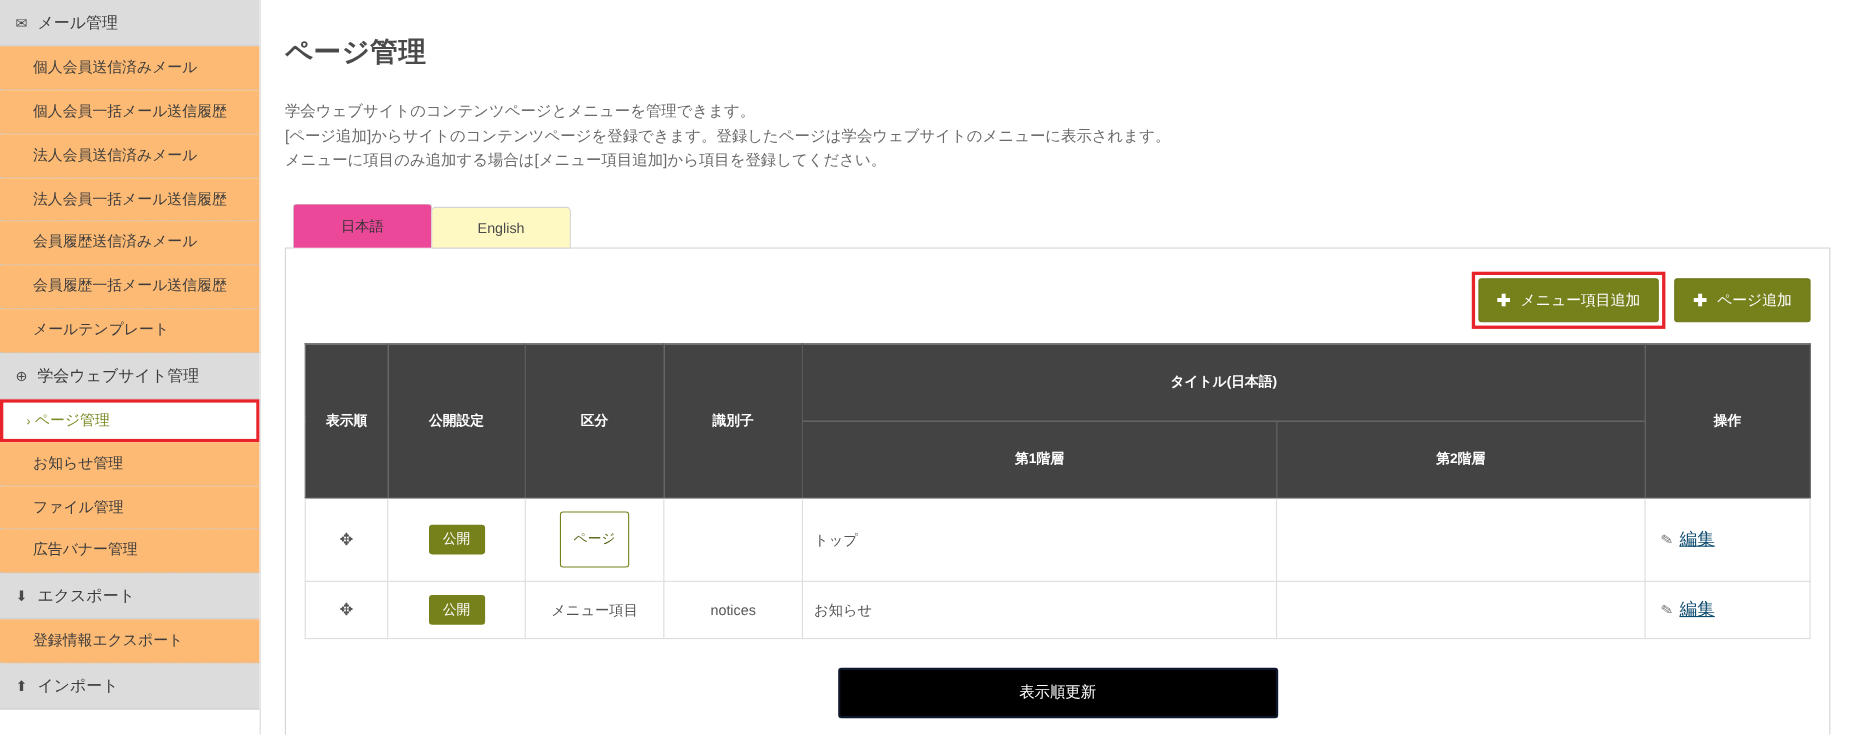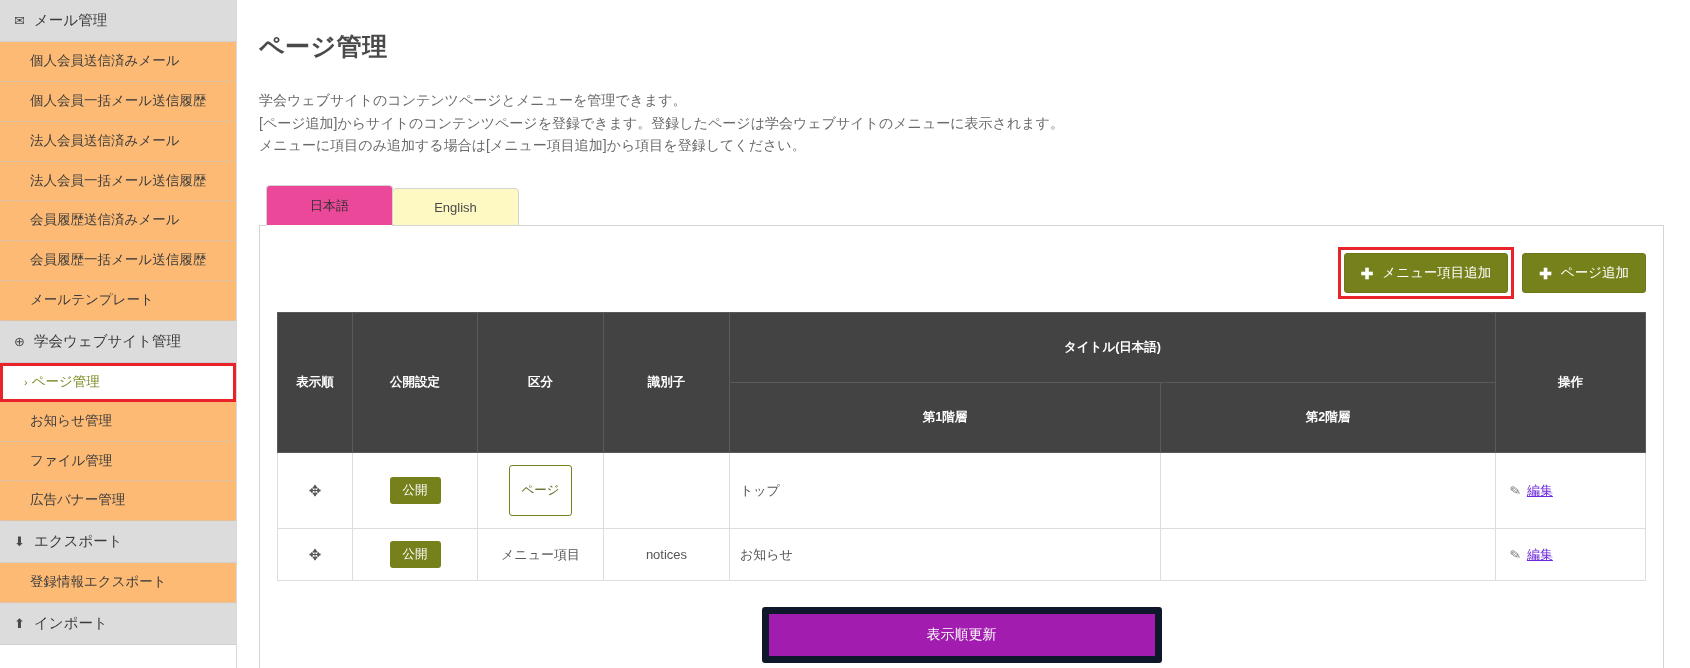--- a/index.html
+++ b/index.html
@@ -195,33 +195,33 @@
     display: inline-block;
     border: 1px solid #77811c;
     color: #5c641a;
     background: #fff;
     font-size: 12.5px;
     padding: 16px 11px;
     border-radius: 3px;
   }
   .plain-kind { color: #555; font-size: 13px; }
   .edit-link {
-    color: #6d28d9;
+    color: #0c4a6e;
     text-decoration: underline;
-    font-size: 13px;
+    font-size: 16px;
     cursor: pointer;
   }
   .edit-cell { display: flex; align-items: center; gap: 6px; padding-left: 4px; }
   .pencil { color: #777; font-size: 13px; transform: rotate(-10deg); }
 
   .update-row { text-align: center; padding-top: 26px; }
   .btn-update {
-    background: #a21caf;
+    background: #000000;
     color: #fff;
-    border: 7px solid #0f172a;
+    border: 2px solid #0f172a;
     border-radius: 3px;
     font-size: 14px;
     padding: 12px 0;
     width: 400px;
     cursor: pointer;
   }
   .col-order  { width: 75px; }
   .col-pub    { width: 125px; }
   .col-kind   { width: 126px; }
   .col-ident  { width: 126px; }

